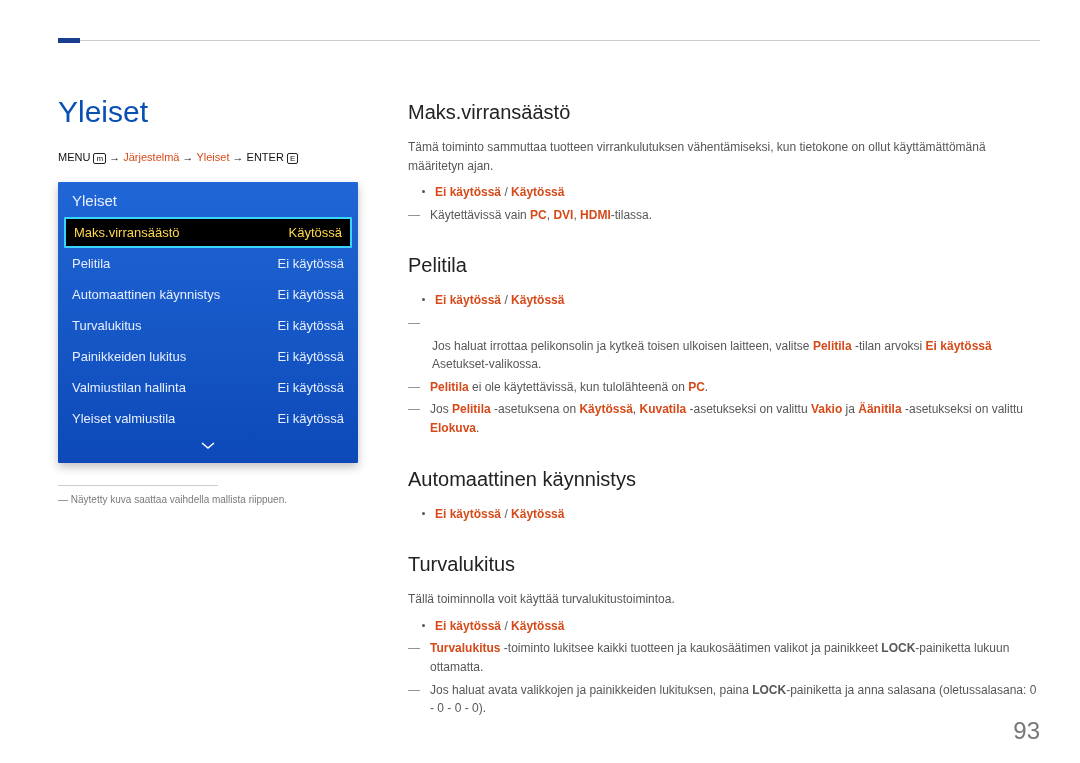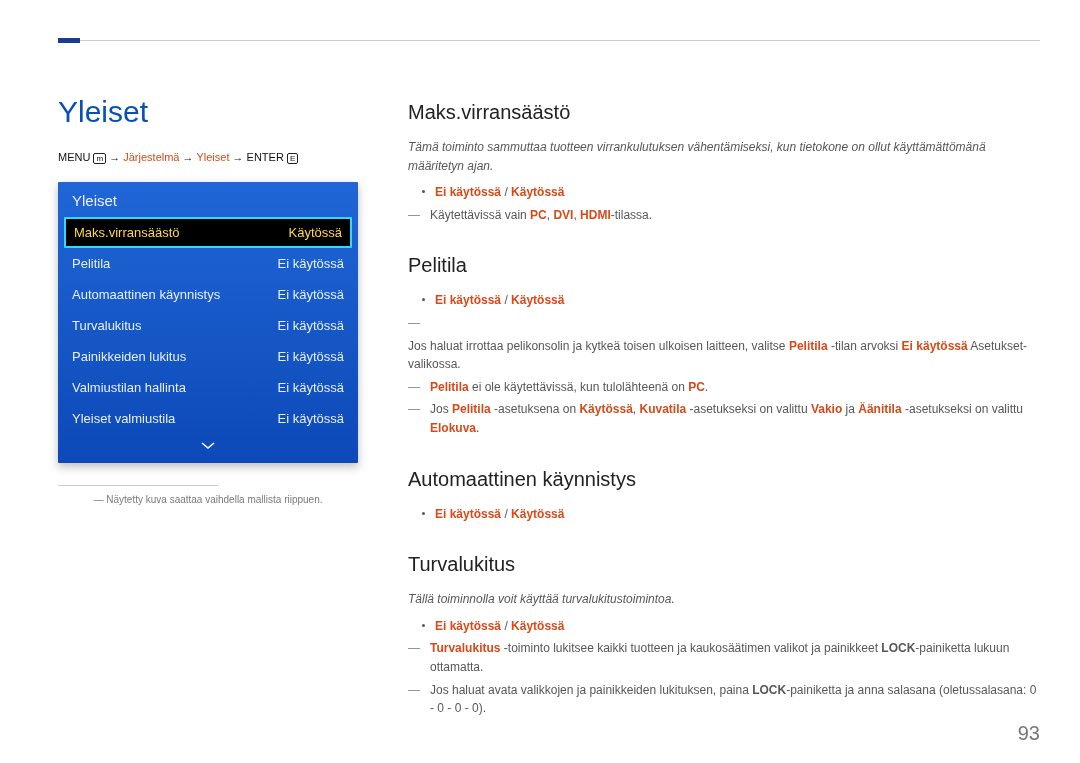--- a/index.html
+++ b/index.html
@@ -101,38 +101,37 @@
   }
   .footnote-divider {
     border: none;
     border-top: 1px solid #ccc;
     margin: 22px 0 8px 0;
     width: 160px;
   }
   .footnote {
     font-size: 10px;
     color: #7a7a7a;
-    text-align: center;
   }
   
   .right-col {
     flex: 1;
     font-size: 12px;
     color: #575757;
     line-height: 1.55;
   }
   .section-h {
     font-size: 20px;
     color: #222;
     font-weight: 400;
     margin-bottom: 10px;
   }
   .section-h.first { margin-top: 2px; }
   .section-h:not(.first) { margin-top: 26px; }
-  .para { margin-bottom: 8px; font-style: italic; }
+  .para { margin-bottom: 8px; }
   .bullet-row {
     display: flex;
     gap: 10px;
     margin: 4px 0 4px 14px;
   }
   .bullet-dot {
     width: 3px; height: 3px; background:#555; border-radius:50%;
     margin-top: 7px; flex-shrink:0;
   }
   .dash-row {
@@ -140,30 +139,31 @@
     gap: 10px;
     margin: 4px 0 4px 0;
   }
   .dash-mark {
     color: #888;
     flex-shrink:0;
     font-size: 12px;
     line-height: 1.55;
   }
   .indent-sub {
+    margin-left: 24px;
     margin-top: 2px;
   }
   .hl { color: #d64a1a; font-weight: 700; }
   .hl-n { color: #d64a1a; }
   .bold { font-weight: 700; }
   .pagenum {
     position: absolute;
     bottom: 18px;
     right: 40px;
-    font-size: 20px;
+    font-size: 24px;
     color: #777;
   }
 </style>
 </head>
 <body>
 
 <div class="header-rule-container">
   <div class="header-rule-accent"></div>
   <hr class="header-rule">
 </div>

